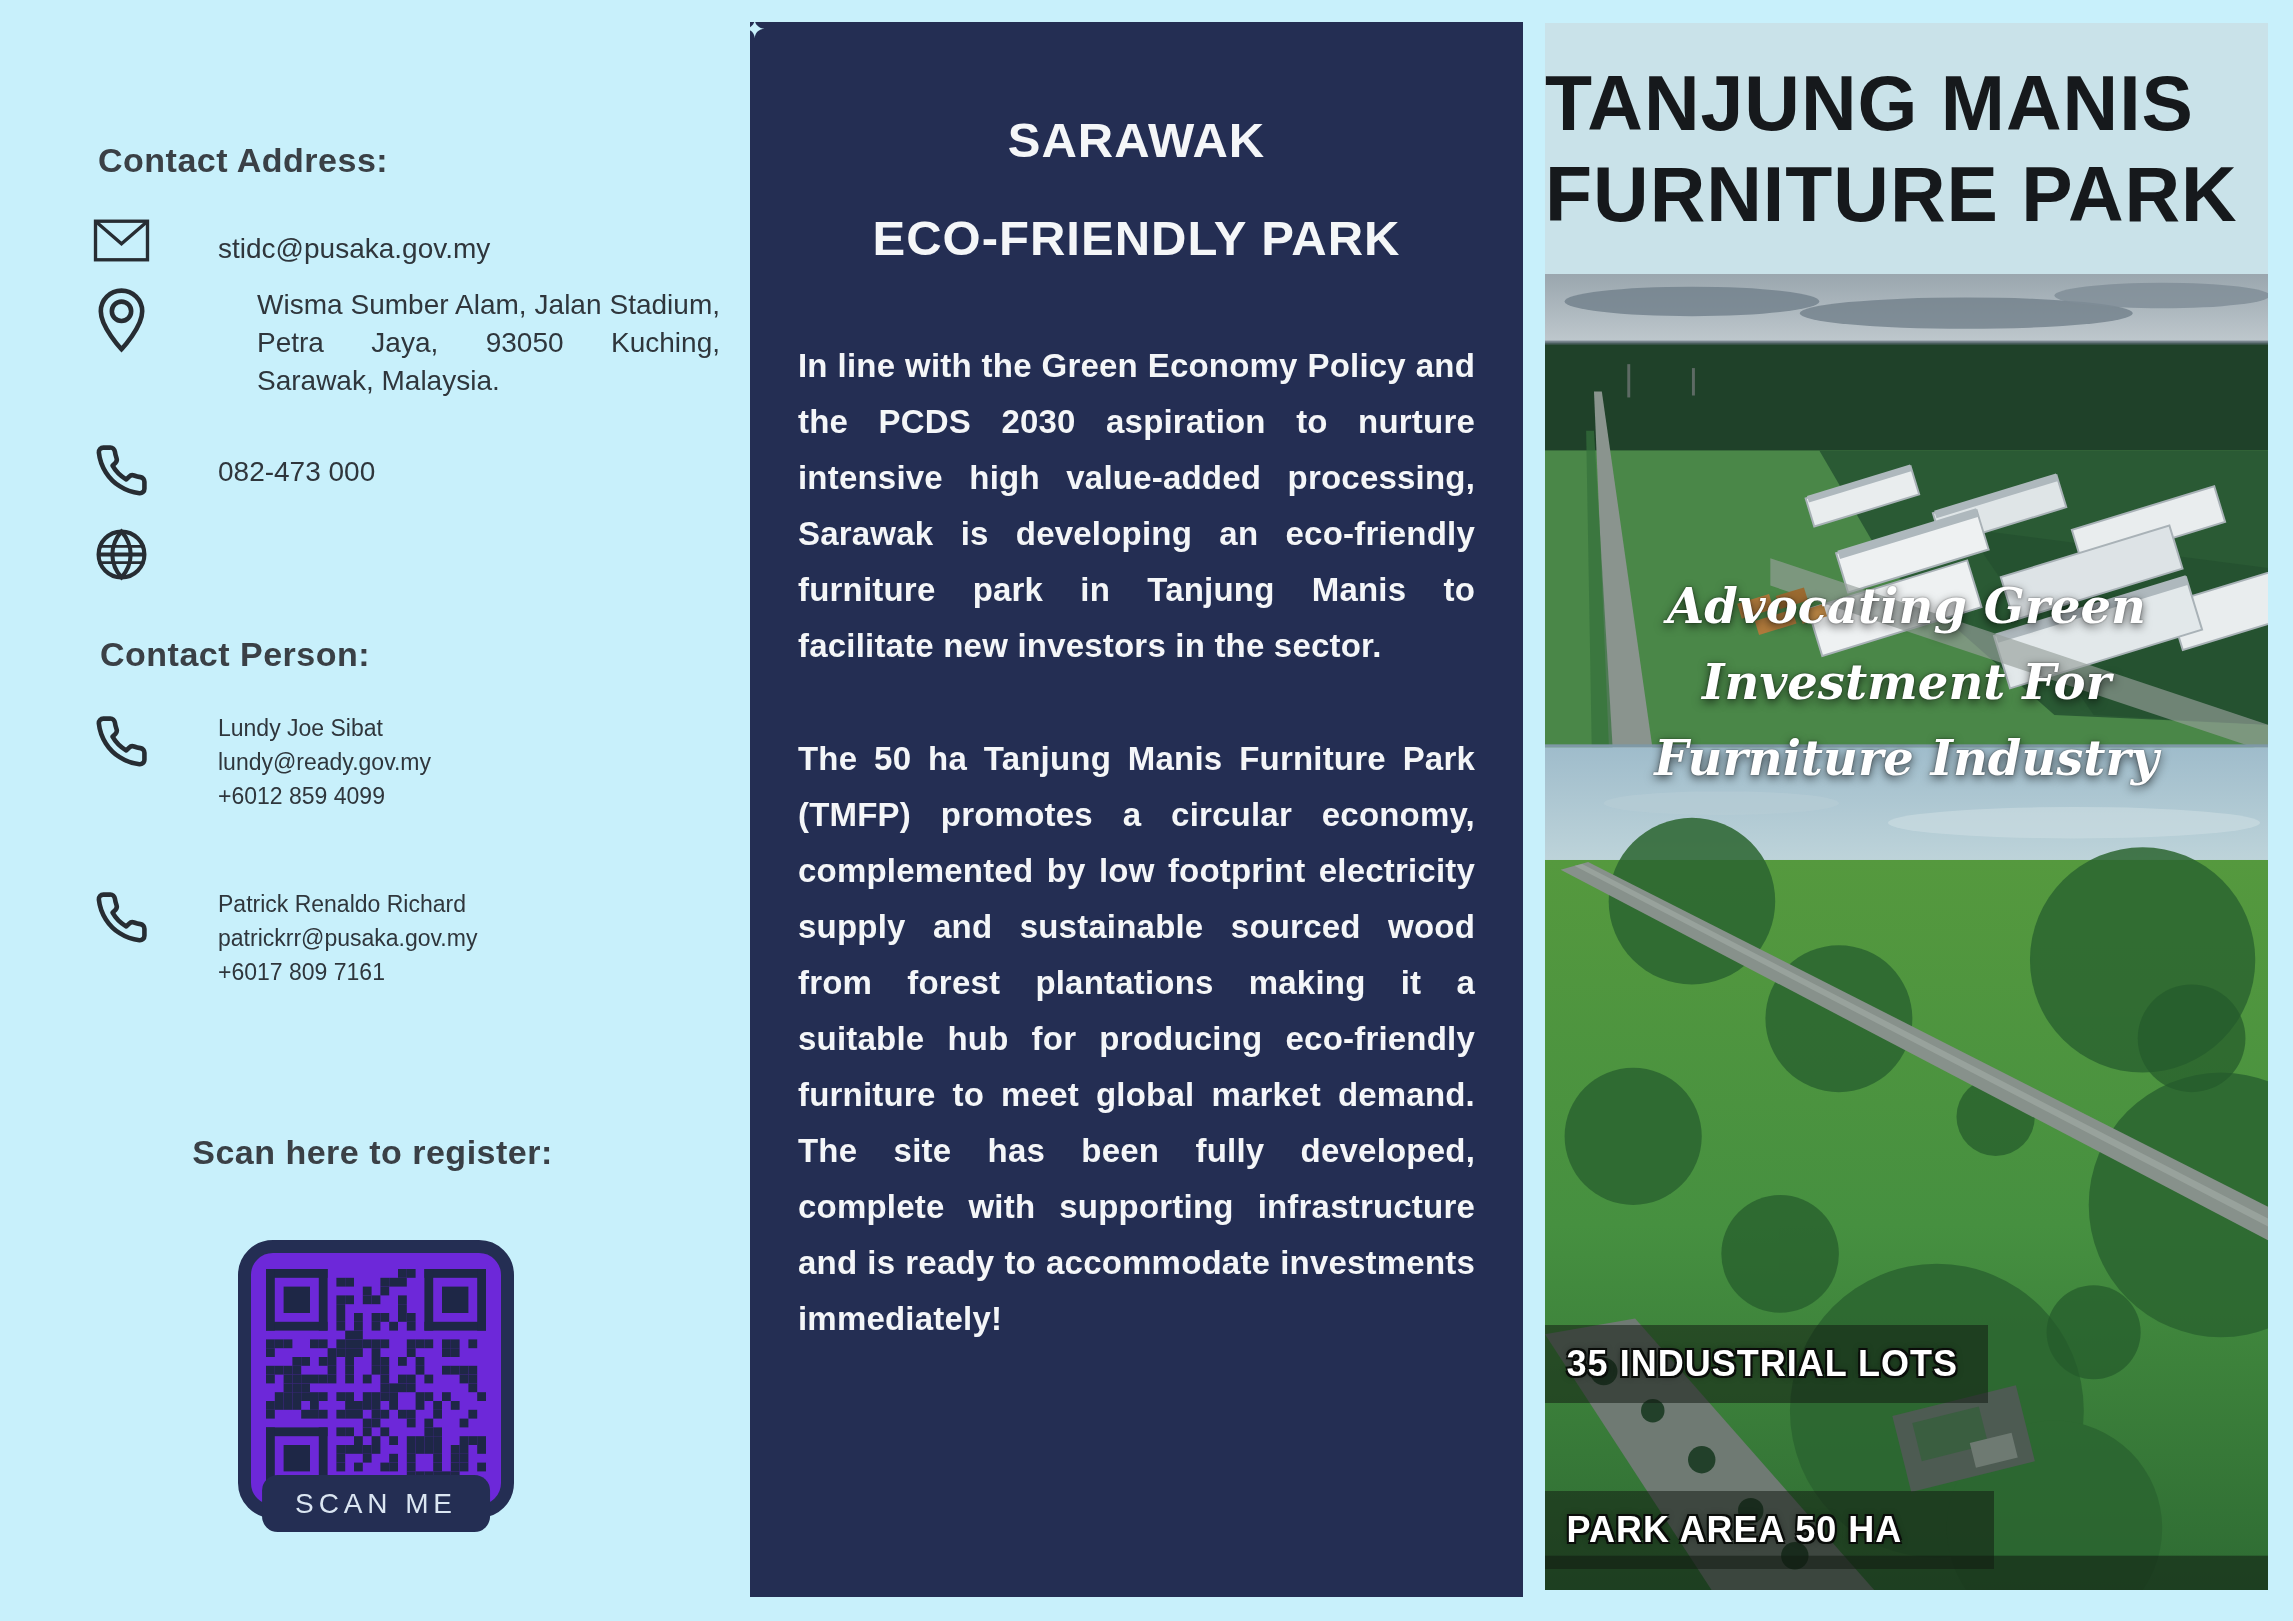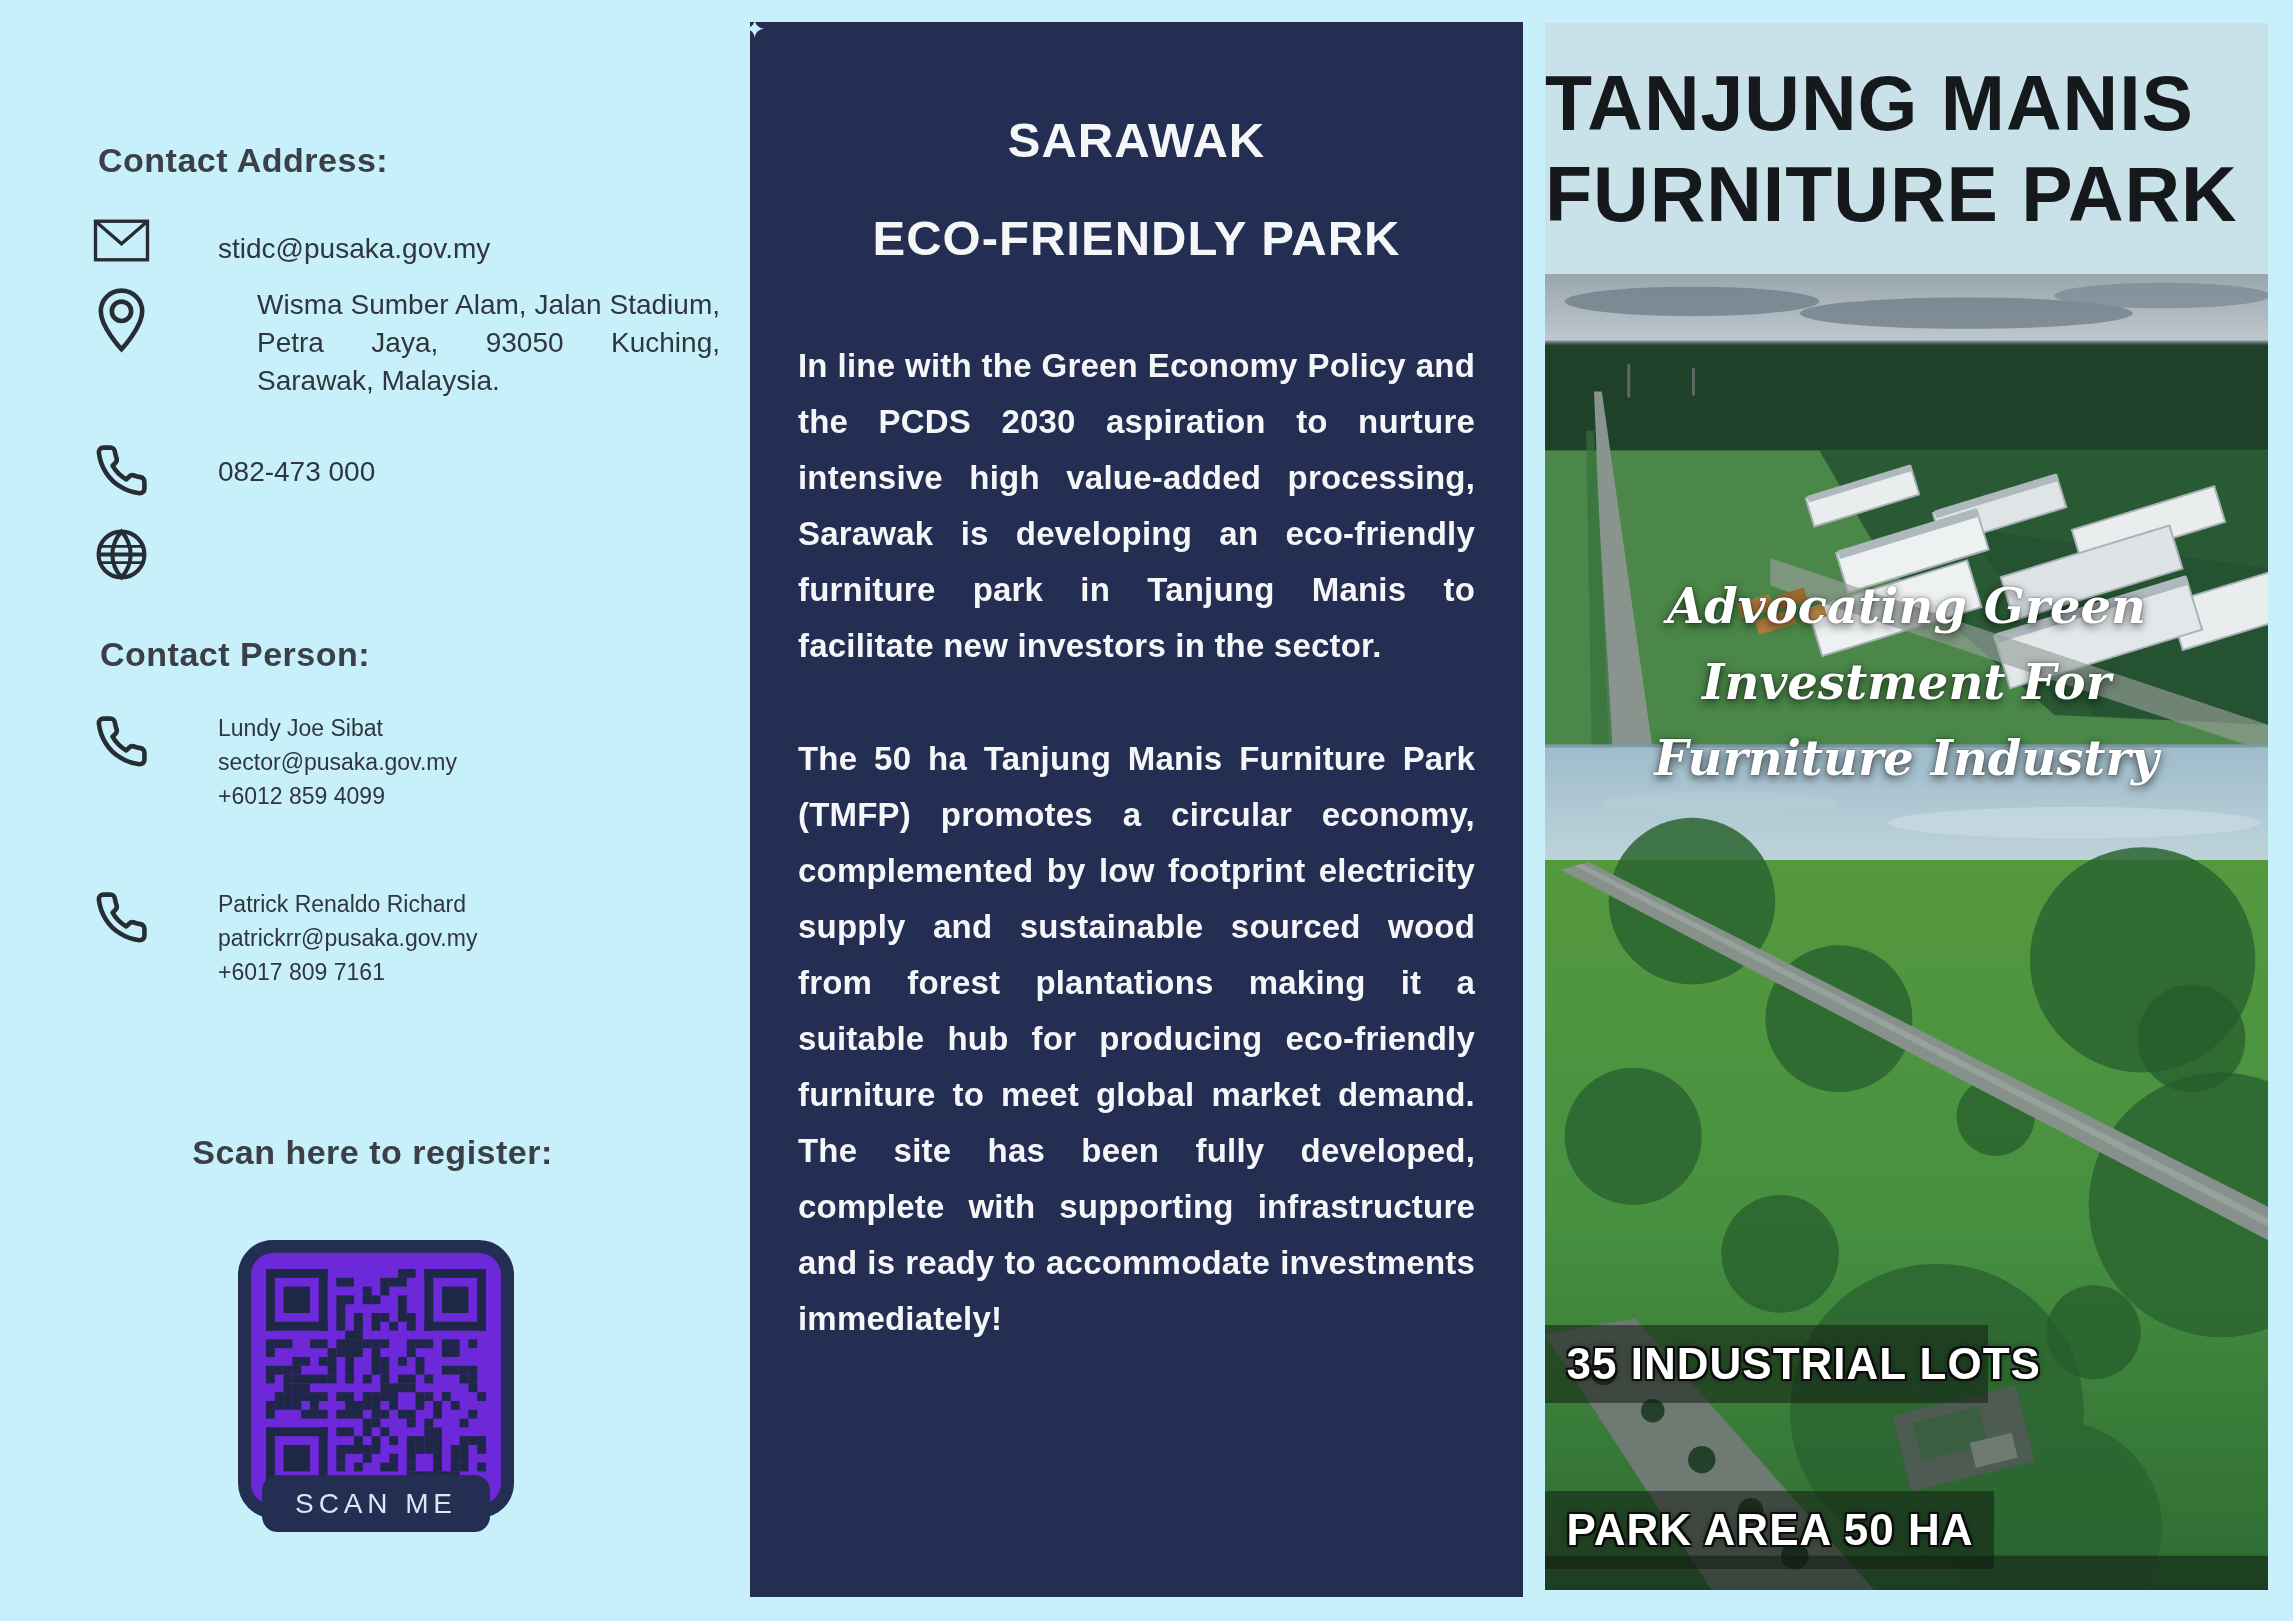--- a/index.html
+++ b/index.html
@@ -80,21 +80,21 @@
   .photo-caption{
     position:absolute;left:0;top:294px;width:100%;text-align:center;
     color:#ffffff;font-family:"DejaVu Serif",serif;font-style:italic;font-weight:700;
     text-shadow:0 2.9px 9.8px rgba(0,0,0,.65), 0 0 2px rgba(0,0,0,.5);
   }
   .photo-caption .cap1{font-size:48px;line-height:76px;}
   .photo-caption .cap2{font-size:48px;line-height:76px;}
   .stat-band{
     position:absolute;left:0;height:78px;
     background:rgba(18,24,18,.52);
-    color:#ffffff;font-weight:800;font-size:44px;line-height:78px;
+    color:#ffffff;font-weight:800;font-size:36px;line-height:78px;
     padding-left:21.6px;letter-spacing:1px;white-space:nowrap;
     text-shadow:2px 2px 0 #0a0d0a,-2px 2px 0 #0a0d0a,2px -2px 0 #0a0d0a,-2px -2px 0 #0a0d0a,0 0 7.8px rgba(0,0,0,.6);
   }
   .stat-1{top:1051px;width:443px;}
   .stat-2{top:1217px;width:449px;}
 </style>
 </head>
 <body>
 
 <div class="page">
@@ -138,21 +138,21 @@
 
     <h2 class="lheading h-contact-person">Contact Person:</h2>
 
     <span class="lrow-icon" style="top:714px;height:55px;">
       <svg viewBox="0 0 24 24" fill="none" stroke="currentColor" stroke-width="2" stroke-linecap="round" stroke-linejoin="round">
         <path d="M22 16.92v3a2 2 0 0 1-2.18 2 19.79 19.79 0 0 1-8.63-3.07 19.5 19.5 0 0 1-6-6 19.79 19.79 0 0 1-3.07-8.67A2 2 0 0 1 4.11 2h3a2 2 0 0 1 2 1.72 12.84 12.84 0 0 0 .7 2.81 2 2 0 0 1-.45 2.11L8.09 9.91a16 16 0 0 0 6 6l1.27-1.27a2 2 0 0 1 2.11-.45 12.84 12.84 0 0 0 2.81.7A2 2 0 0 1 22 16.92z"></path>
       </svg>
     </span>
     <div class="person-block p-one">
       <div>Lundy Joe Sibat</div>
-      <div>sector@pusaka.gov.my</div>
+      <div>lundy@ready.gov.my</div>
       <div>+6012 859 4099</div>
     </div>
 
     <span class="lrow-icon" style="top:890px;height:55px;">
       <svg viewBox="0 0 24 24" fill="none" stroke="currentColor" stroke-width="2" stroke-linecap="round" stroke-linejoin="round">
         <path d="M22 16.92v3a2 2 0 0 1-2.18 2 19.79 19.79 0 0 1-8.63-3.07 19.5 19.5 0 0 1-6-6 19.79 19.79 0 0 1-3.07-8.67A2 2 0 0 1 4.11 2h3a2 2 0 0 1 2 1.72 12.84 12.84 0 0 0 .7 2.81 2 2 0 0 1-.45 2.11L8.09 9.91a16 16 0 0 0 6 6l1.27-1.27a2 2 0 0 1 2.11-.45 12.84 12.84 0 0 0 2.81.7A2 2 0 0 1 22 16.92z"></path>
       </svg>
     </span>
     <div class="person-block p-two">
       <div>Patrick Renaldo Richard</div>

